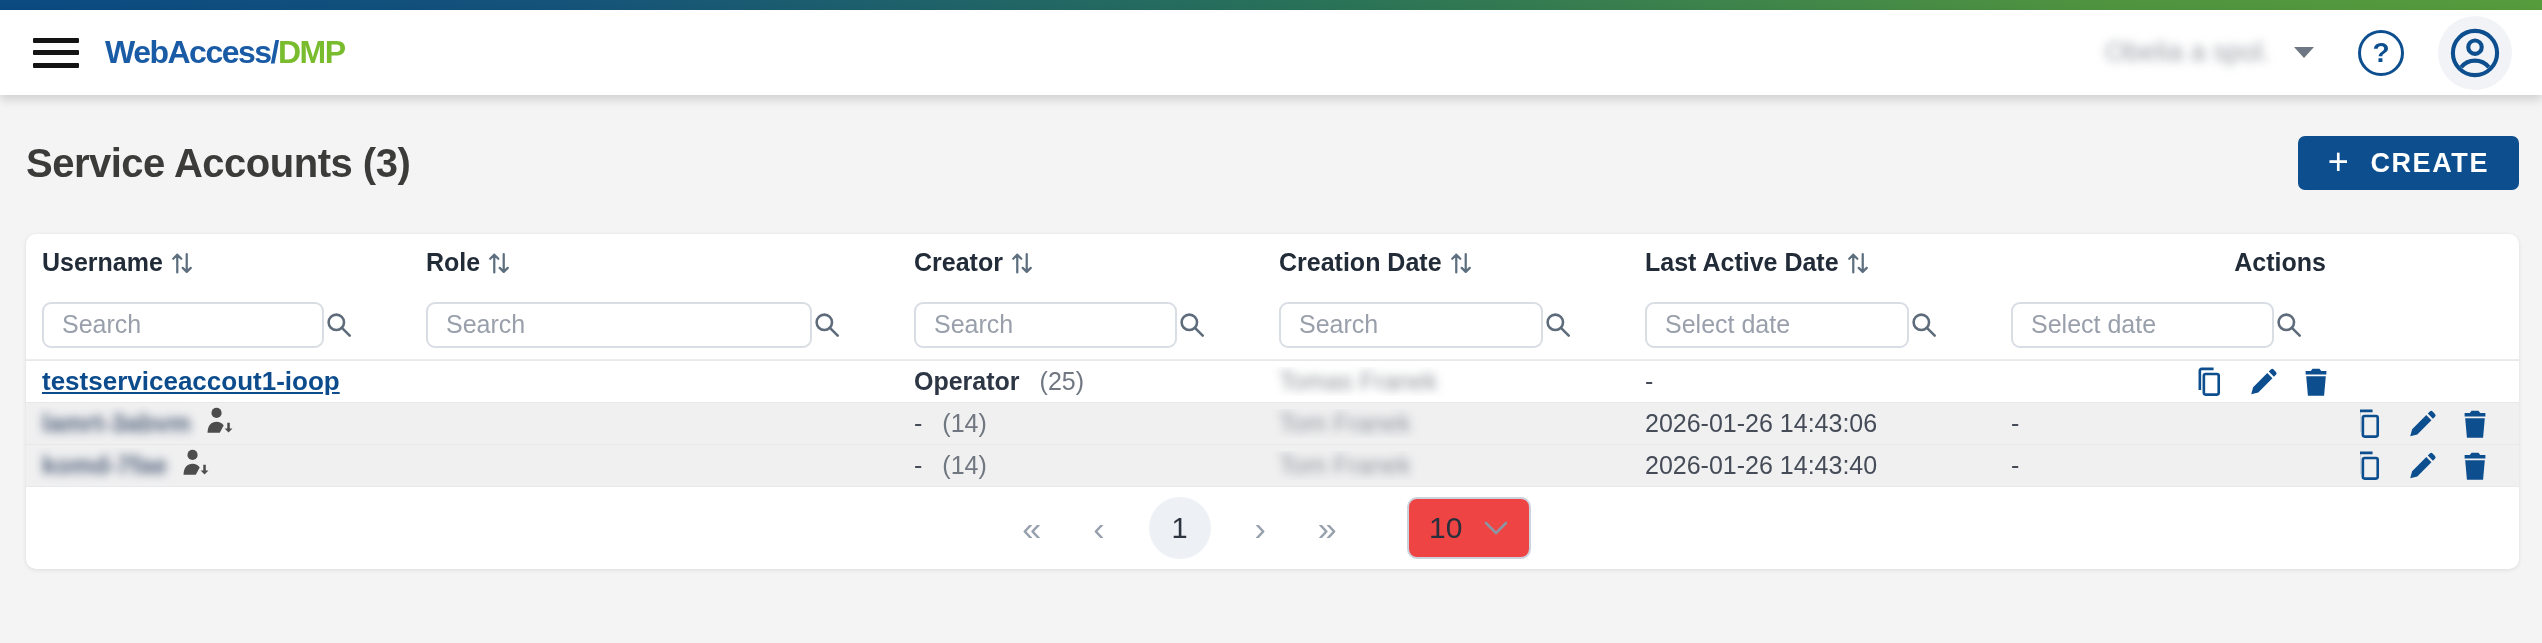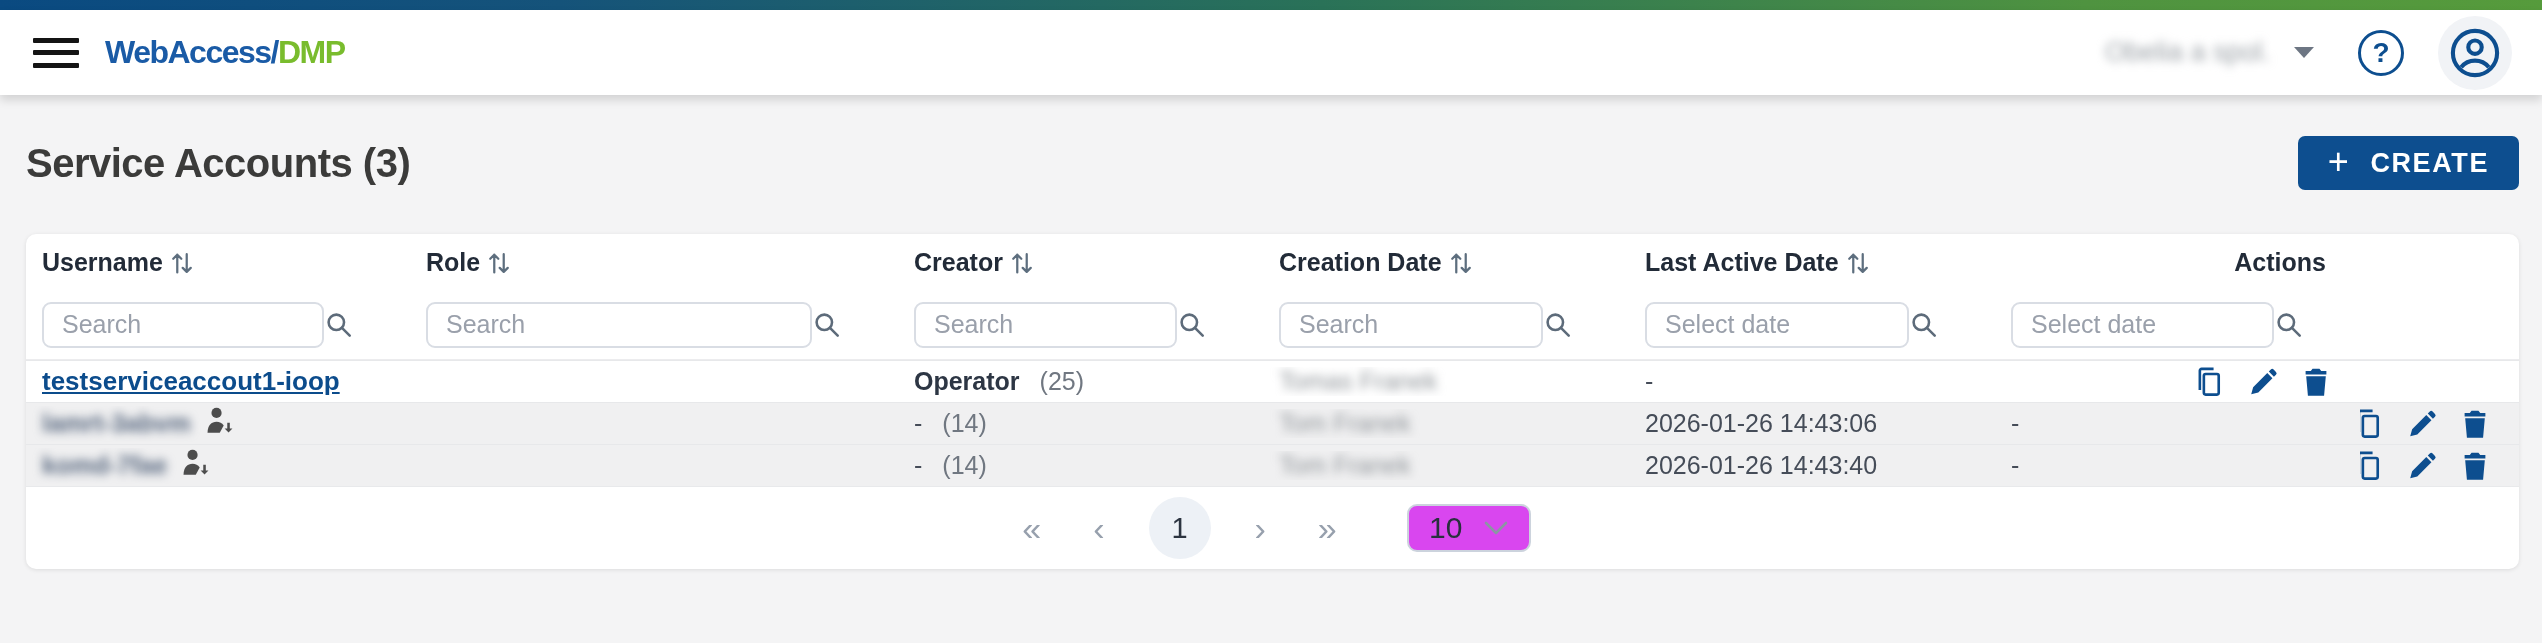--- a/index.html
+++ b/index.html
@@ -75,22 +75,22 @@
   .action-ico { display:inline-flex; cursor:pointer; background:none; border:none; padding:0; }
 
   
   .tfoot { height:83px; border-top:1px solid #e8e9eb; display:flex; align-items:center;
     justify-content:center; gap:36px; }
   .pg-btn { background:none; border:none; color:#97a0ad; font-size:34px; cursor:pointer;
     font-family:inherit; line-height:1; padding:0 8px; }
   .pg-current { width:62px; height:62px; border-radius:50%; background:#edf1f6;
     display:flex; align-items:center; justify-content:center;
     font-size:29px; color:#2c3440; cursor:pointer; }
-  .page-size { margin-left:26px; width:124px; height:48px; border:2px solid #ccd3dd;
-    border-radius:10px; background:#d946ef; display:flex; align-items:center;
+  .page-size { margin-left:26px; width:124px; height:62px; border:2px solid #ccd3dd;
+    border-radius:10px; background:#ef4444; display:flex; align-items:center;
     justify-content:center; gap:22px; cursor:pointer; }
   .page-size .val { font-size:30px; color:#28303e; }
 </style>
 </head>
 <body>
 
 <div class="brand-bar"></div>
 
 <header>
   <button class="hamburger">

